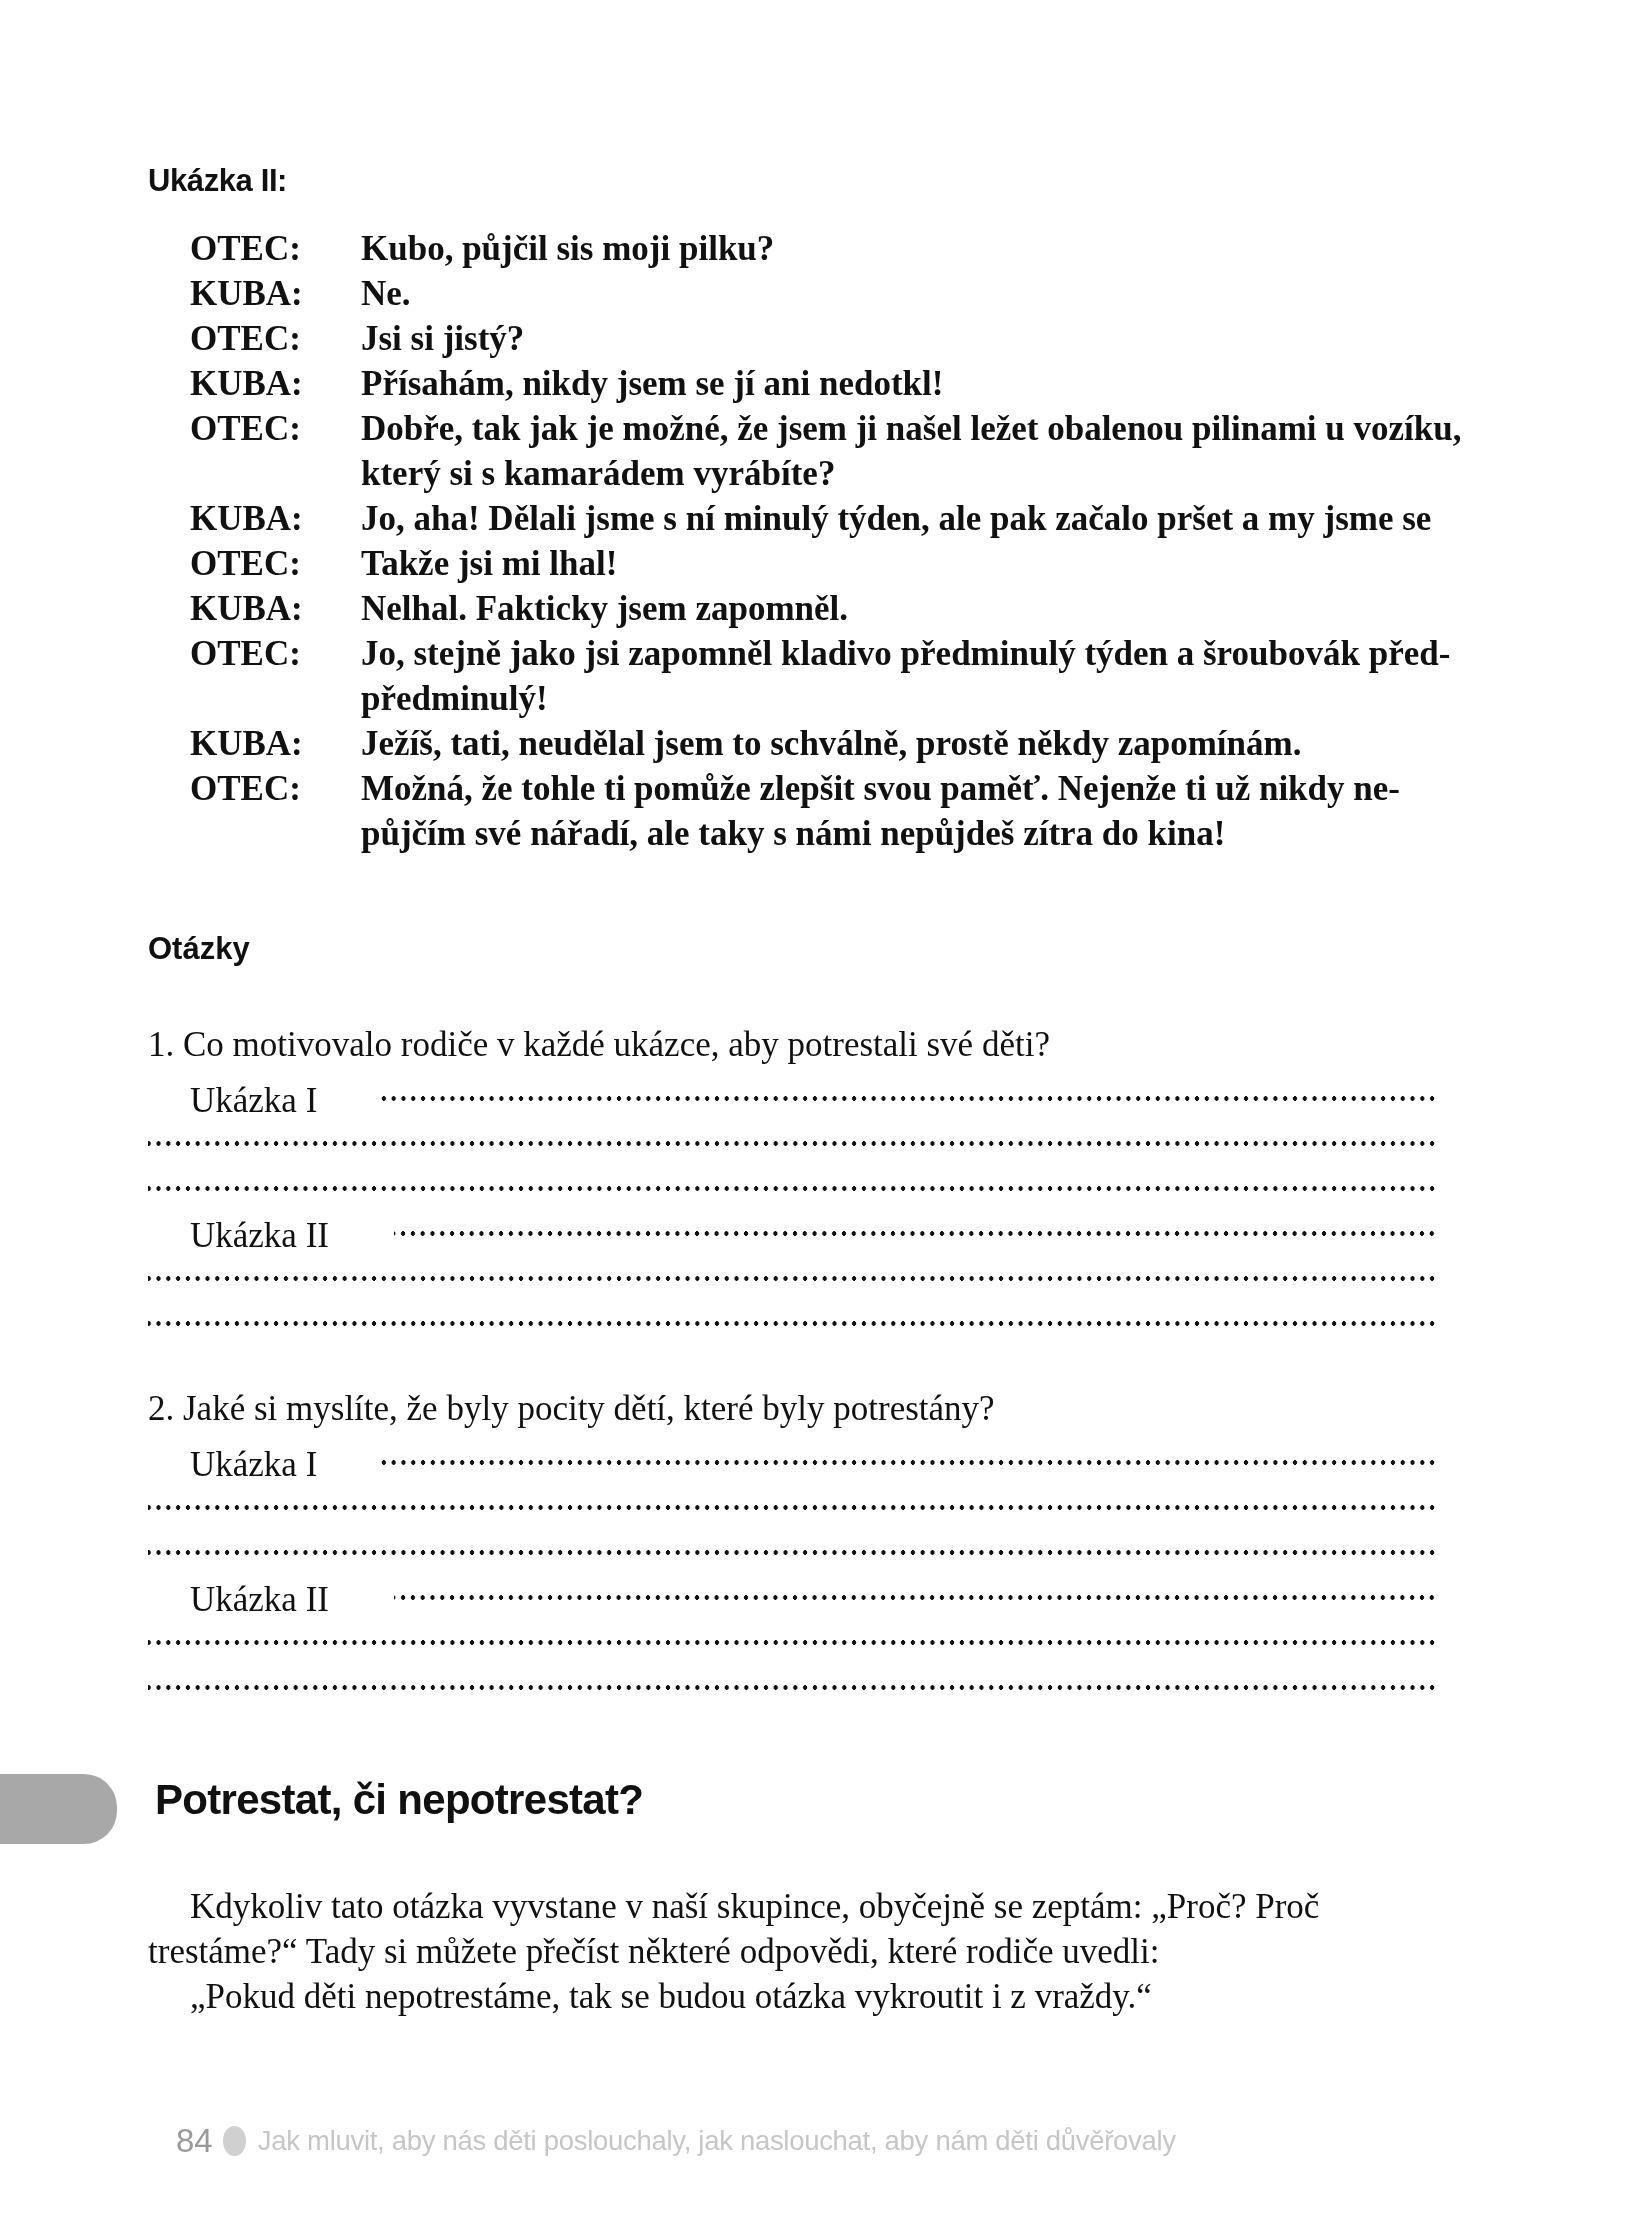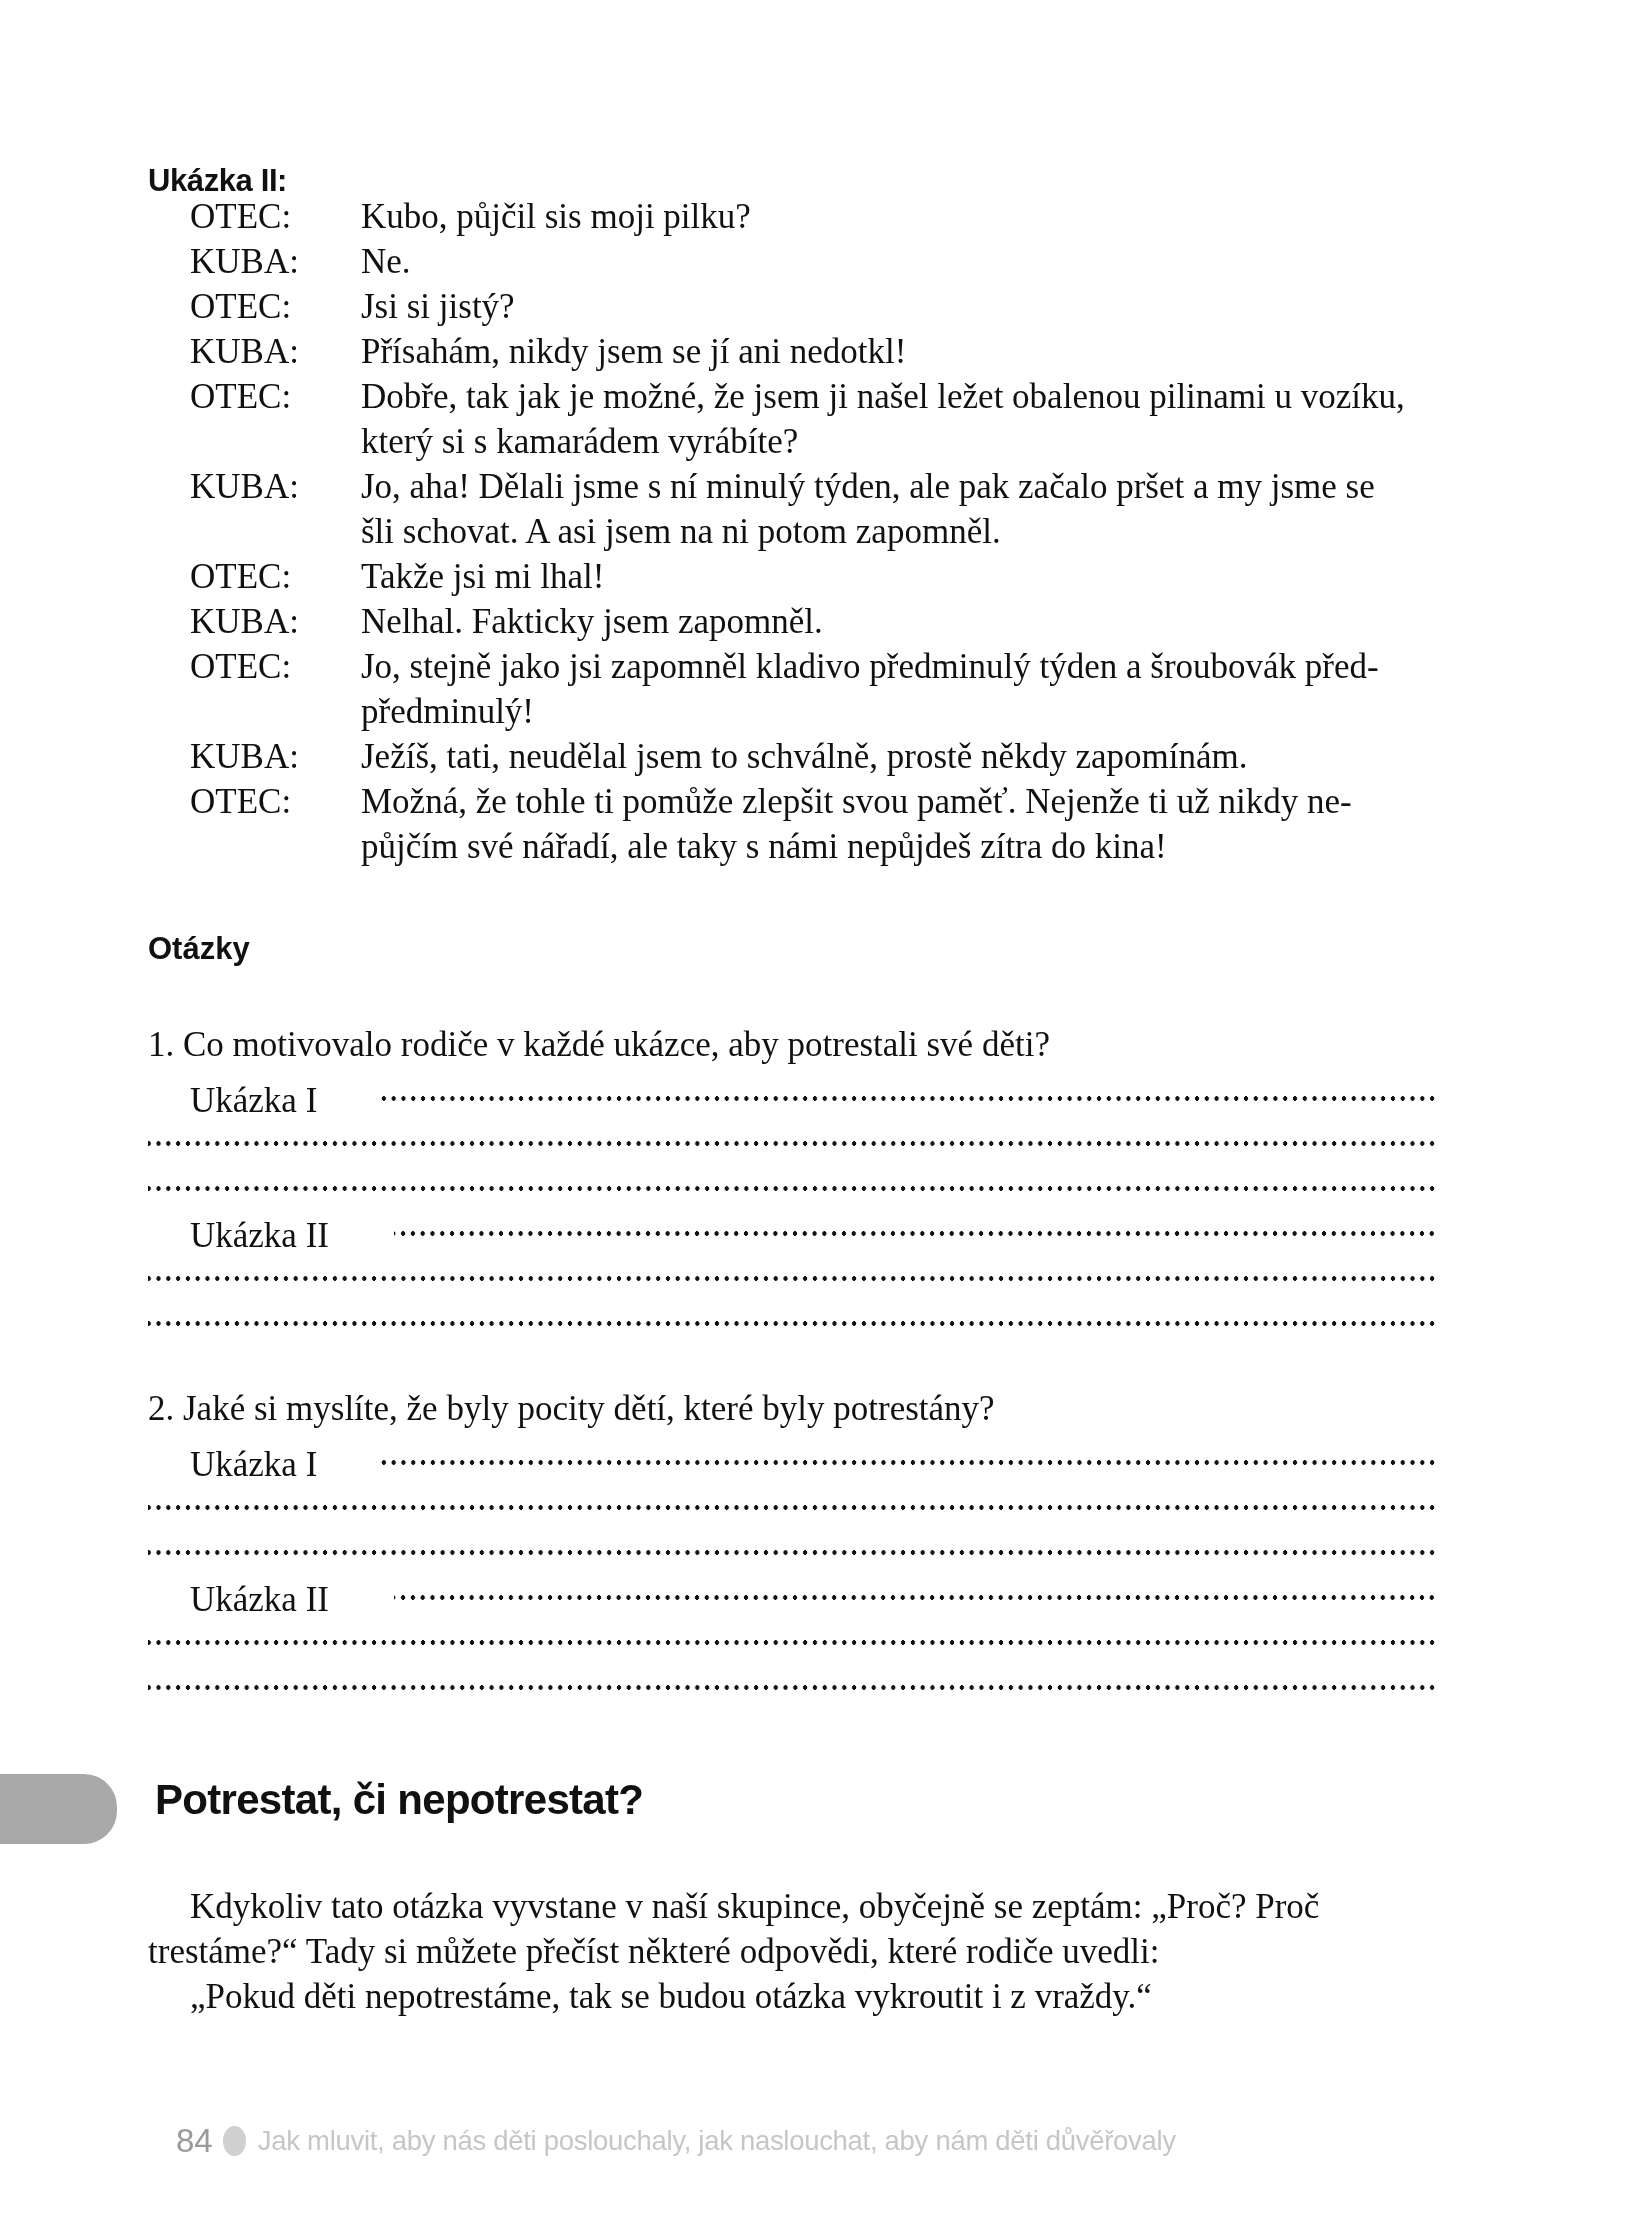--- a/index.html
+++ b/index.html
@@ -3,21 +3,21 @@
 <meta charset="utf-8">
 <style>
   html, body { margin: 0; padding: 0; background: #ffffff; }
   body { width: 1645px; height: 2216px; position: relative; overflow: hidden; }
   .page { position: absolute; left: 0; top: 0; width: 1645px; height: 2216px; }
   .serif { font-family: "Liberation Serif", "DejaVu Serif", serif; font-size: 35px; color: #111; }
   .sans-bold { font-family: "Liberation Sans", "DejaVu Sans", sans-serif; font-weight: bold; color: #111; }
   .abs { position: absolute; white-space: nowrap; line-height: 1; }
 
   .h-sample { left: 148px; top: 165px; font-size: 31px; letter-spacing: -0.4px; }
-  .dialogue { position: absolute; left: 190px; top: 194px; width: 1268px; }
+  .dialogue { position: absolute; left: 190px; top: 226px; width: 1268px; font-weight: bold; }
   .dl-row { display: flex; }
   .dl-speaker { width: 171px; flex: 0 0 171px; line-height: 45px; }
   .dl-text { flex: 1; line-height: 45px; padding-right: 8.3px; }
   .dl-line { display: block; height: 45px; white-space: nowrap; }
 
   .h-questions { left: 148px; top: 933px; font-size: 31px; }
 
   .q-block { position: absolute; left: 148px; width: 1289px; }
   .q-line { height: 45px; line-height: 45px; white-space: nowrap; display: flex; align-items: baseline; }
   .q-indent { padding-left: 42px; gap: 47px; }
@@ -77,21 +77,20 @@
       <div class="dl-speaker">OTEC:</div>
       <div class="dl-text">
         <span class="dl-line">Dobře, tak jak je možné, že jsem ji našel ležet obalenou pilinami u vozíku,</span>
         <span class="dl-line">který si s kamarádem vyrábíte?</span>
       </div>
     </div>
     <div class="dl-row">
       <div class="dl-speaker">KUBA:</div>
       <div class="dl-text">
         <span class="dl-line">Jo, aha! Dělali jsme s ní minulý týden, ale pak začalo pršet a my jsme se</span>
-        <span class="dl-line">šli schovat. A asi jsem na ni potom zapomněl.</span>
       </div>
     </div>
     <div class="dl-row">
       <div class="dl-speaker">OTEC:</div>
       <div class="dl-text">
           <span class="dl-line">Takže jsi mi lhal!</span>
         </div>
     </div>
     <div class="dl-row">
       <div class="dl-speaker">KUBA:</div>

